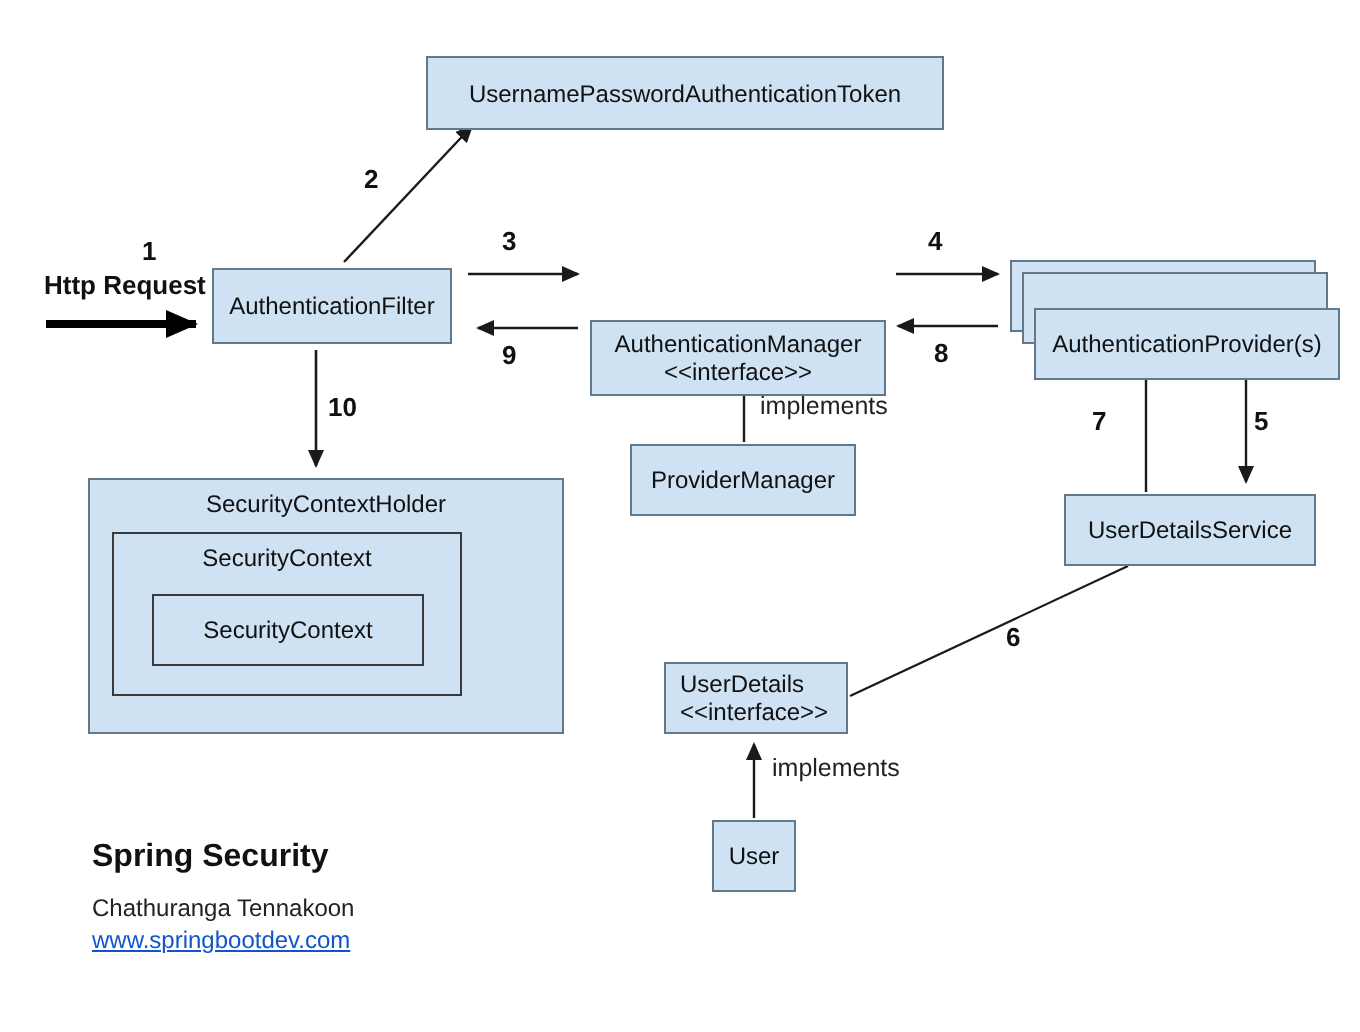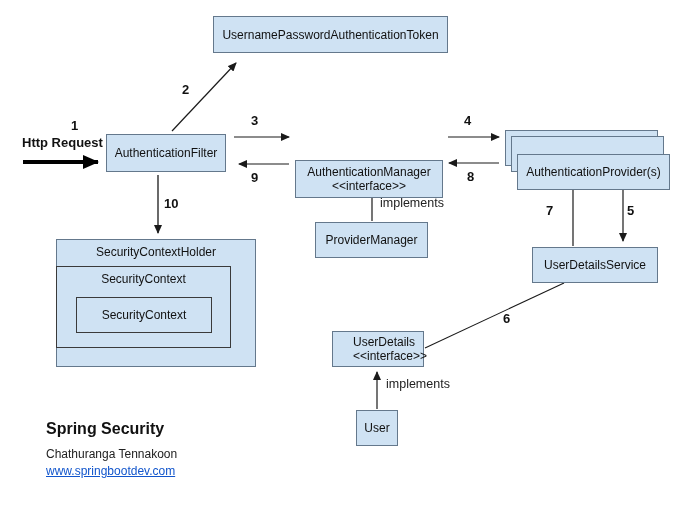--- a/index.html
+++ b/index.html
@@ -9,21 +9,21 @@
     overflow:hidden;
   }
   .node{
     position:absolute;background:#cfe2f3;border:1px solid #64788c;
     box-sizing:border-box;font-size:12px;line-height:14px;color:#111;
     display:flex;flex-direction:column;align-items:center;justify-content:center;
     text-align:center;
   }
   .node.plain{background:transparent;border:1px solid #3a3a3a;}
   .node.top-label{justify-content:flex-start;padding-top:5px;}
-  .node.left-align{align-items:flex-start;text-align:right;padding-left:20px;}
+  .node.left-align{align-items:flex-start;text-align:right;padding-left:7px;}
   .stack-back{position:absolute;background:#cfe2f3;border:1px solid #64788c;box-sizing:border-box;}
   .num{
     position:absolute;font-weight:bold;font-size:13px;color:#111;
   }
   .small-label{position:absolute;font-size:13px;color:#111;font-weight:bold;}
   .impl{position:absolute;font-size:12.5px;color:#222;}
   svg.layer{position:absolute;left:0;top:0;width:680px;height:516px;}
   .footer{position:absolute;left:46px;top:420px;}
   .footer .title{font-weight:bold;font-size:16px;line-height:18px;color:#111;}
   .footer .author{font-size:12px;margin-top:9px;color:#222;}
@@ -64,21 +64,21 @@
 <div class="num" style="left:464px;top:113px;">4</div>
 <div class="num" style="left:467px;top:169px;">8</div>
 <div class="num" style="left:546px;top:203px;">7</div>
 <div class="num" style="left:627px;top:203px;">5</div>
 <div class="num" style="left:503px;top:311px;">6</div>
 <div class="num" style="left:164px;top:196px;">10</div>
 
 <div class="impl" style="left:380px;top:196px;">implements</div>
 <div class="impl" style="left:386px;top:377px;">implements</div>
 
-<div class="node" style="left:213px;top:16px;width:235px;height:37px;">
+<div class="node" style="left:213px;top:28px;width:259px;height:37px;">
   <span>UsernamePasswordAuthenticationToken</span>
 </div>
 
 <div class="node" style="left:106px;top:134px;width:120px;height:38px;">
   <span>AuthenticationFilter</span>
 </div>
 
 <div class="node" style="left:295px;top:134px;width:148px;height:38px;margin-top:26px;">
   <span>AuthenticationManager</span>
   <span>&lt;&lt;interface&gt;&gt;</span>
@@ -102,21 +102,21 @@
 
 <div class="node left-align" style="left:332px;top:331px;width:92px;height:36px;">
   <span>UserDetails</span>
   <span>&lt;&lt;interface&gt;&gt;</span>
 </div>
 
 <div class="node" style="left:356px;top:410px;width:42px;height:36px;">
   <span>User</span>
 </div>
 
-<div class="node top-label" style="left:56px;top:239px;width:200px;height:128px;">
+<div class="node top-label" style="left:44px;top:239px;width:238px;height:128px;">
   <span>SecurityContextHolder</span>
 </div>
 <div class="node plain top-label" style="left:56px;top:266px;width:175px;height:82px;">
   <span>SecurityContext</span>
 </div>
 <div class="node plain" style="left:76px;top:297px;width:136px;height:36px;">
   <span>SecurityContext</span>
 </div>
 
 <div class="footer">

